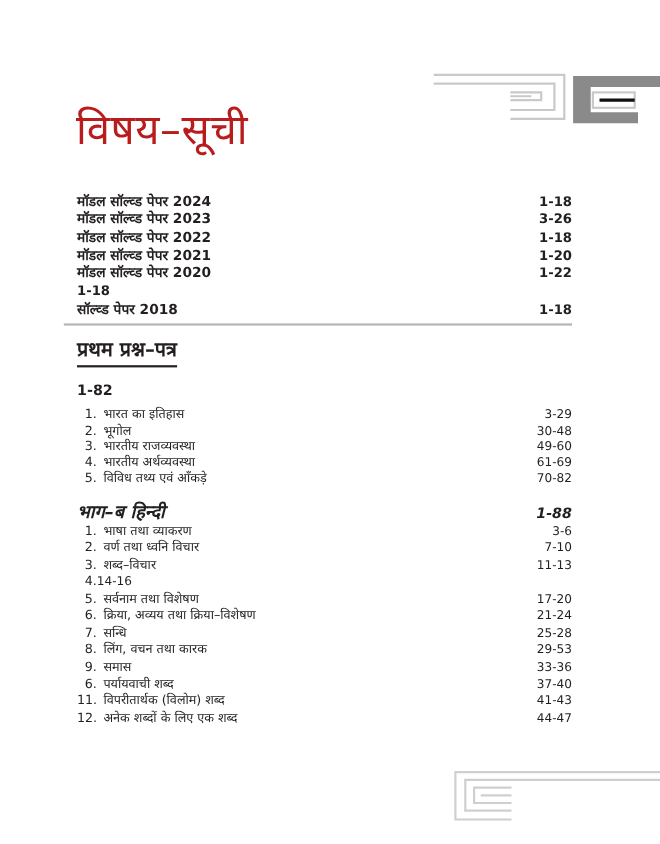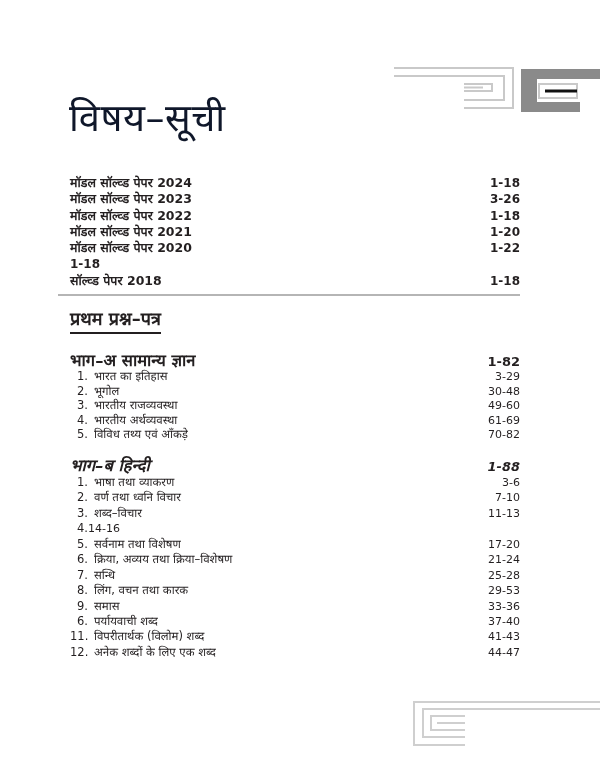--- a/index.html
+++ b/index.html
@@ -11,21 +11,21 @@
     font-family:"DejaVu Sans", sans-serif;
     color:#231f20;
     overflow:hidden;
   }
   .deco-top { position:absolute; left:394px; top:63px; width:206px; height:53px; }
   .deco-bottom { position:absolute; left:410px; top:699px; width:190px; height:49px; }
 
   .title {
     position:absolute; left:69px; top:93px;
     font-size:38px; font-weight:400; line-height:1.35;
-    color:#0f172a; letter-spacing:0.5px;
+    color:#b91c1c; letter-spacing:0.5px;
   }
 
   .papers { position:absolute; left:70px; top:175px; width:450px; }
   .paper-row {
     display:flex; justify-content:space-between; align-items:baseline;
     height:16.3px; font-size:12.5px; font-weight:700; line-height:16.3px;text-align:right;
   }
   .paper-pages { font-size:12px; }
 
   .separator {
@@ -108,21 +108,20 @@
       <span class="paper-label">सॉल्व्ड पेपर 2018</span>
       <span class="paper-pages">1-18</span>
     </div>
   </div>
 
   <div class="separator"></div>
 
   <h2 class="qp-heading">प्रथम प्रश्न–पत्र</h2>
 
   <div class="part-header part-a-header">
-    <span class="part-title">भाग–अ सामान्य ज्ञान</span>
     <span class="part-pages">1-82</span>
   </div>
 
   <div class="items items-a">
     <div class="item-row">
       <span class="item-num">1.</span>
       <span class="item-title">भारत का इतिहास</span>
       <span class="item-pages">3-29</span>
     </div>
     <div class="item-row">

